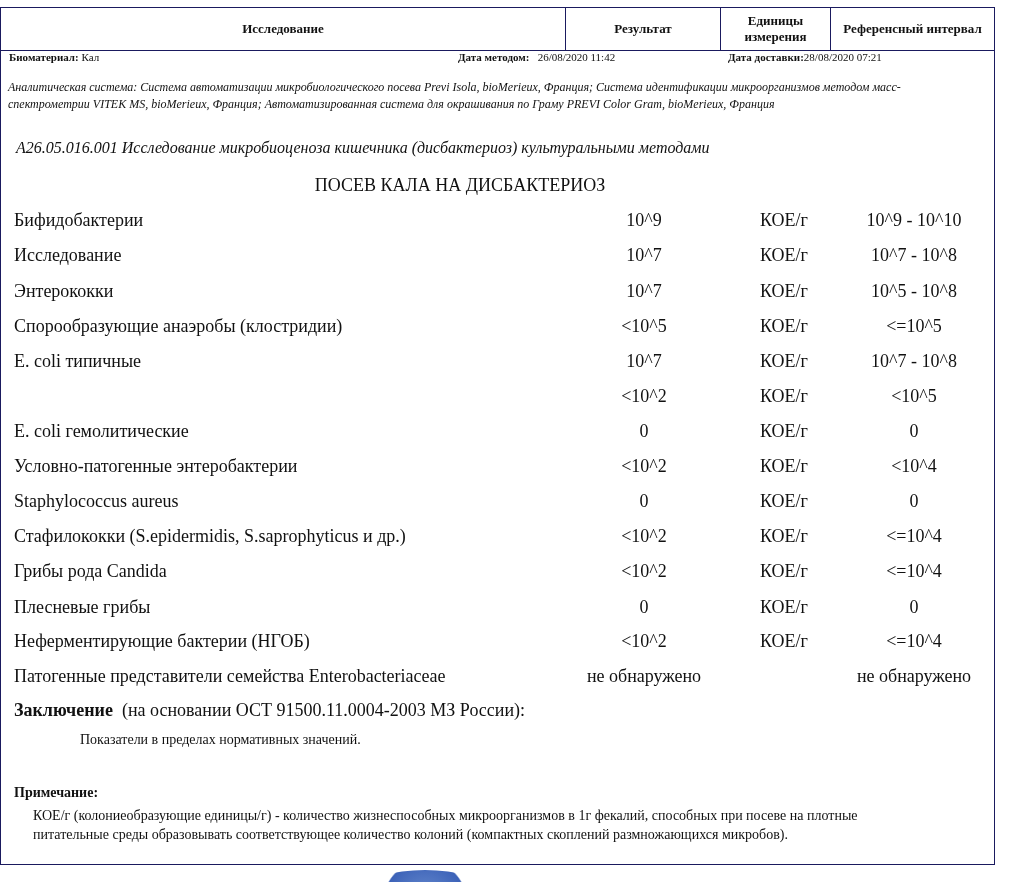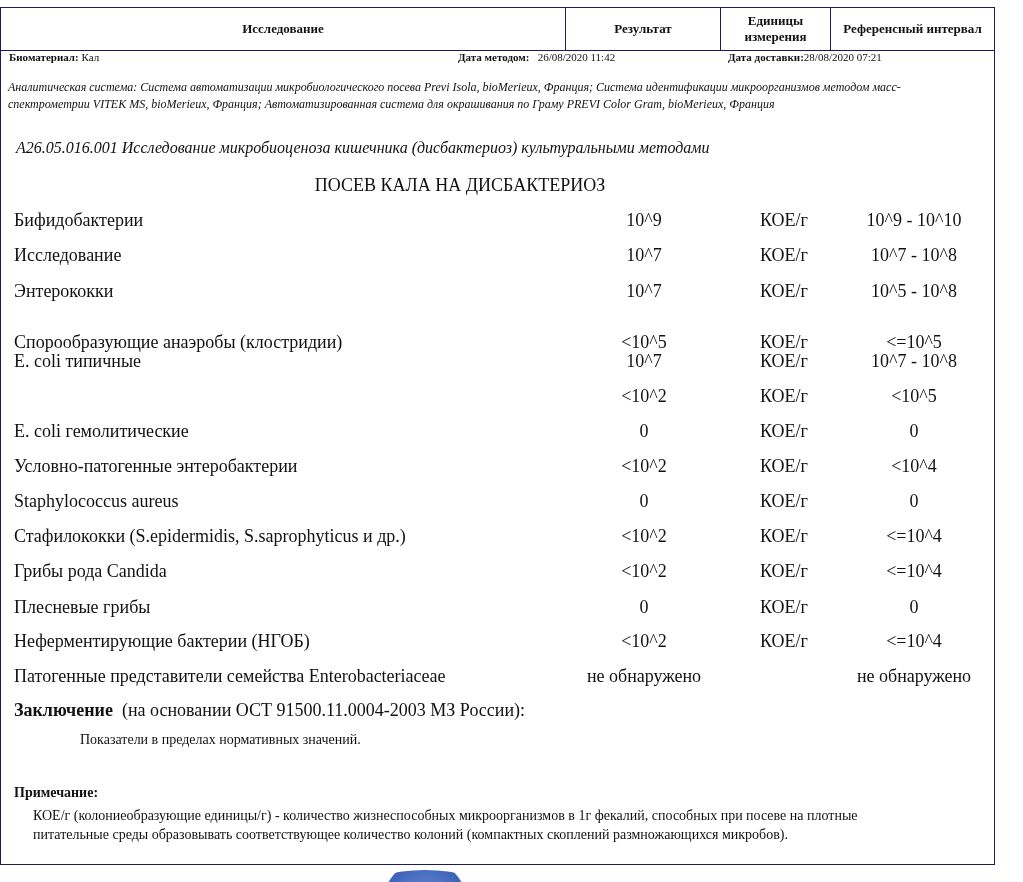--- a/index.html
+++ b/index.html
@@ -68,21 +68,21 @@
       <span class="r">10^7</span>
       <span class="u">КОЕ/г</span>
       <span class="ref">10^7 - 10^8</span>
     </div>
     <div class="row" style="top: 279px;">
       <span class="n">Энтерококки</span>
       <span class="r">10^7</span>
       <span class="u">КОЕ/г</span>
       <span class="ref">10^5 - 10^8</span>
     </div>
-    <div class="row" style="top: 314px; margin-top: 16px;">
+    <div class="row" style="top: 314px;">
       <span class="n">Спорообразующие анаэробы (клостридии)</span>
       <span class="r">&lt;10^5</span>
       <span class="u">КОЕ/г</span>
       <span class="ref">&lt;=10^5</span>
     </div>
     <div class="row" style="top: 349px;">
       <span class="n">E. coli типичные</span>
       <span class="r">10^7</span>
       <span class="u">КОЕ/г</span>
       <span class="ref">10^7 - 10^8</span>

